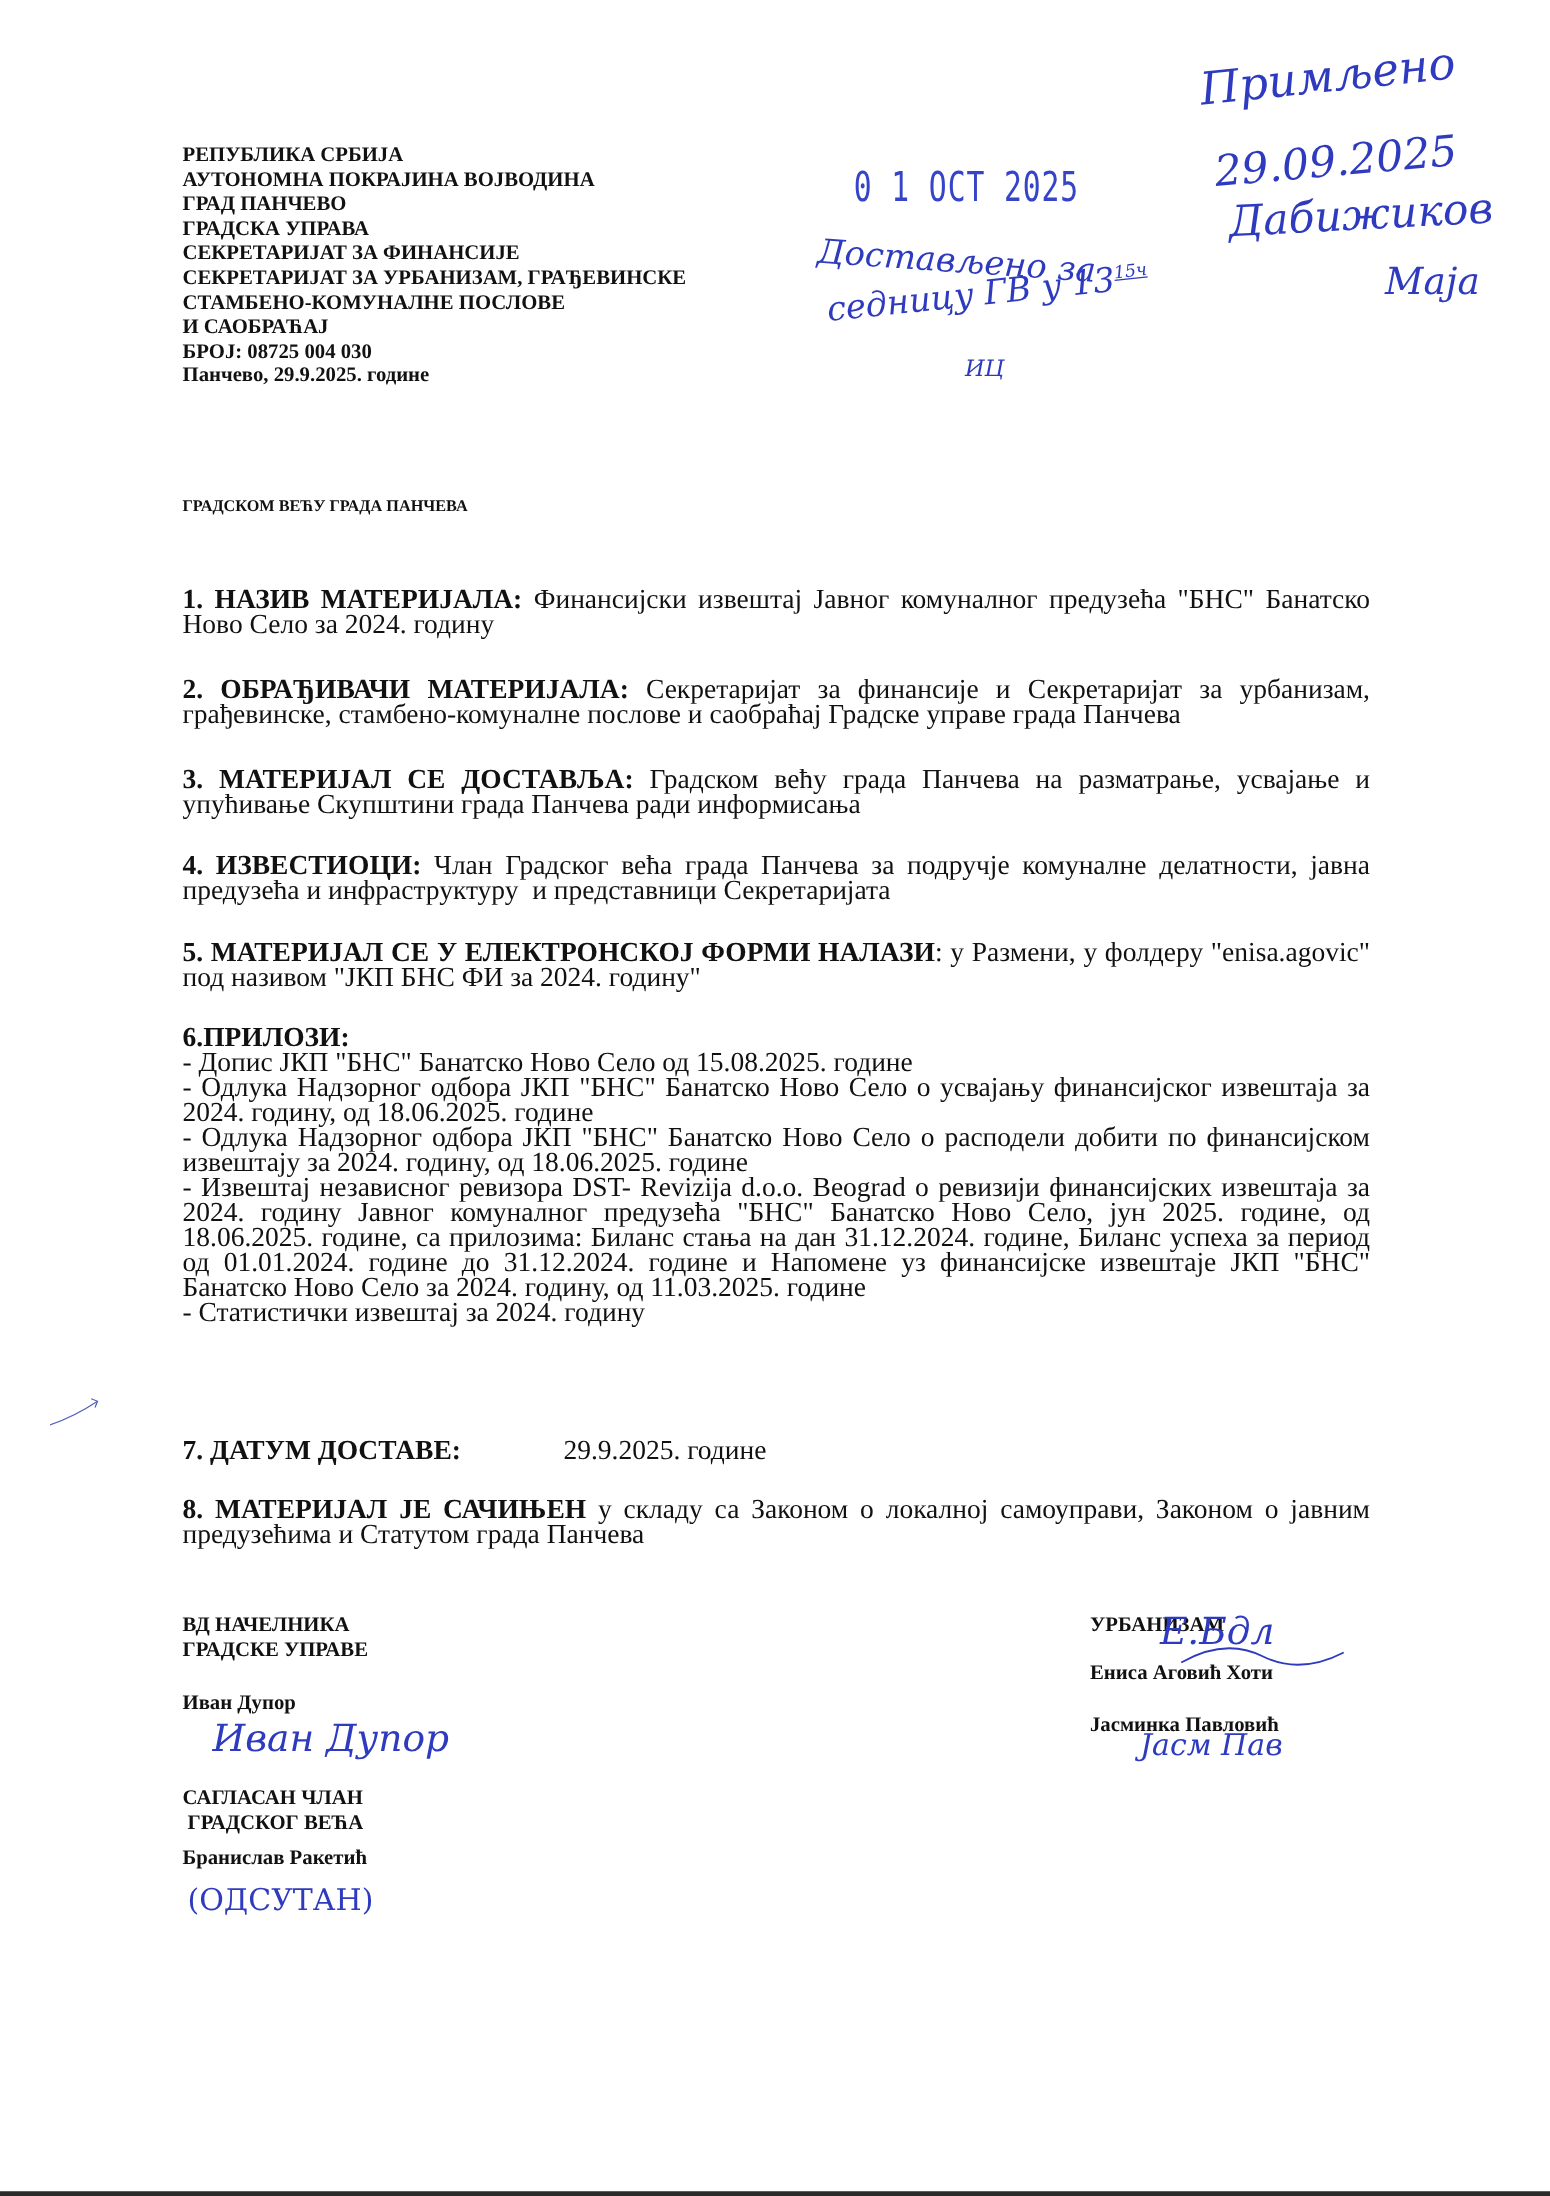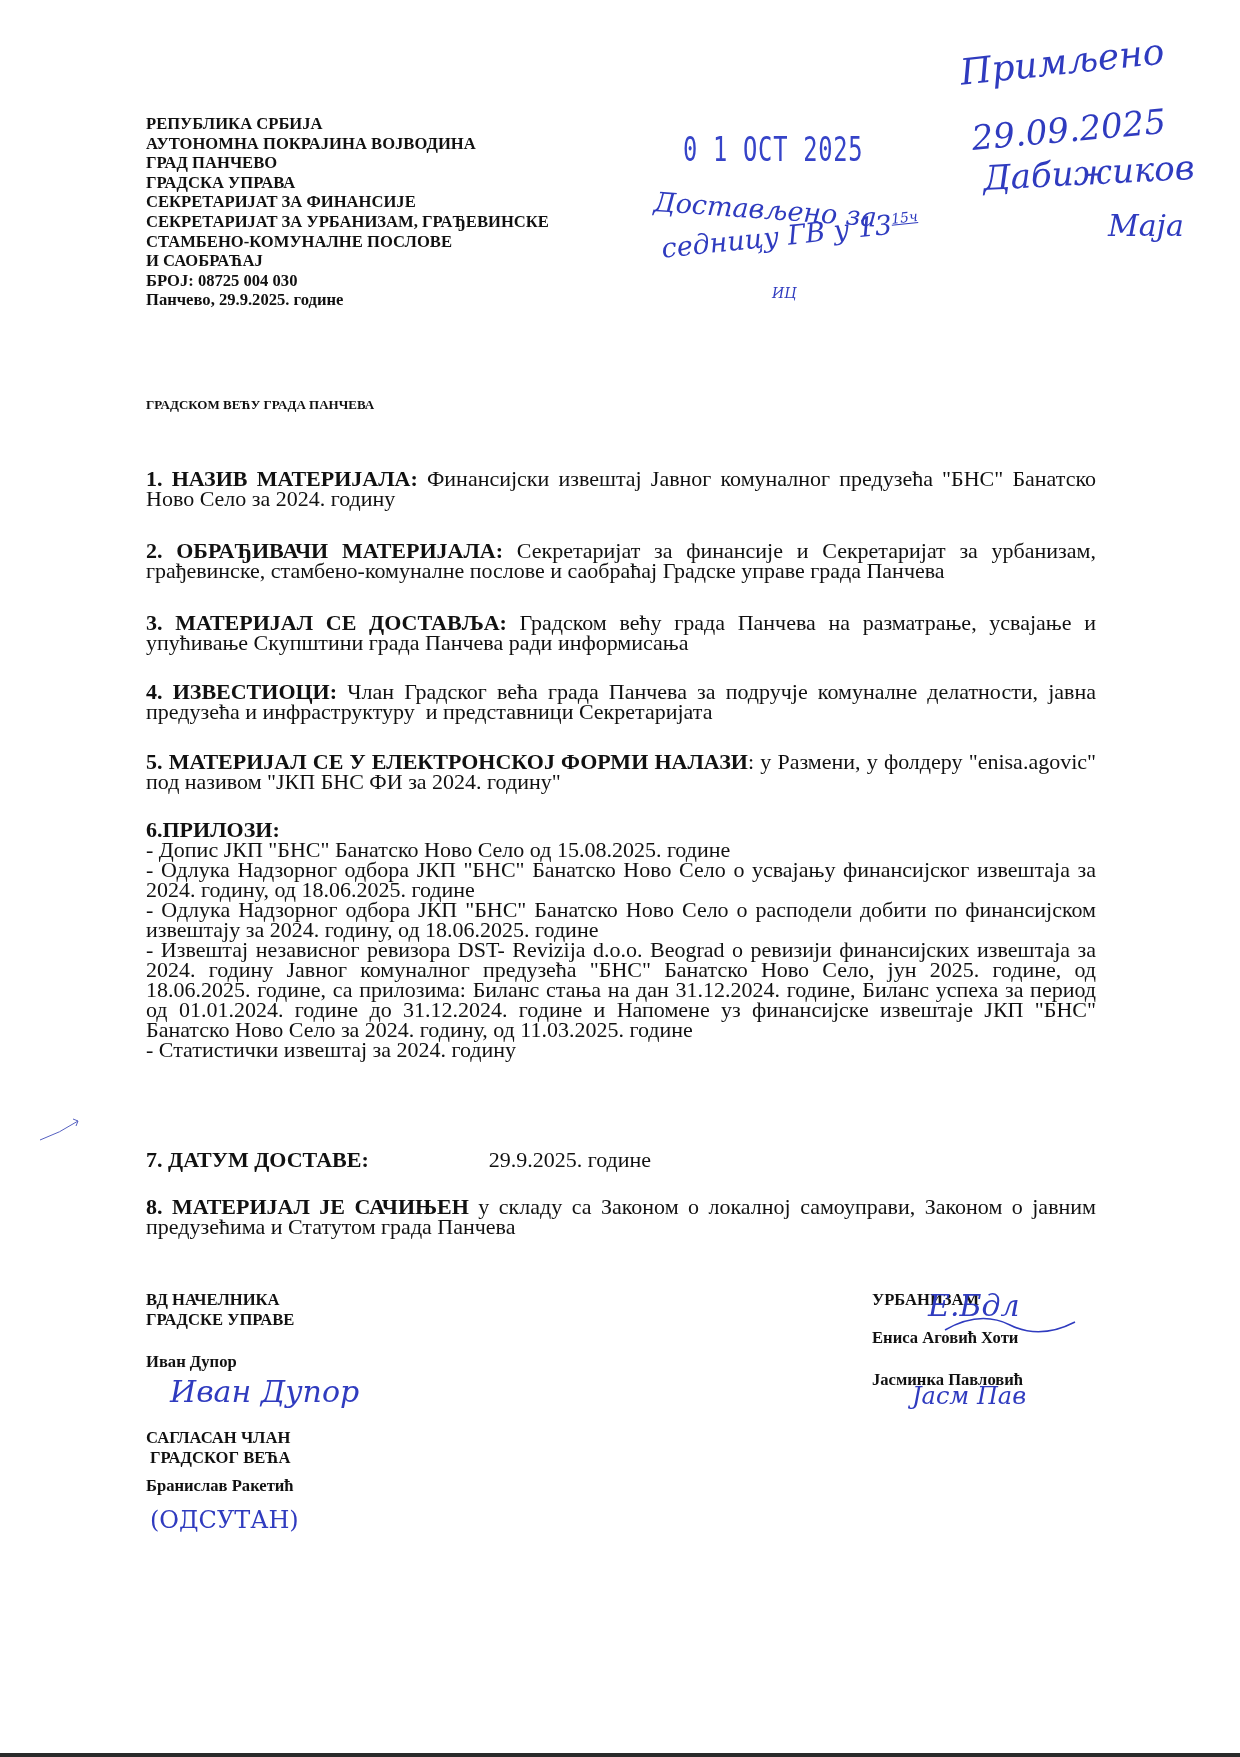--- a/index.html
+++ b/index.html
@@ -16,21 +16,21 @@
   .body-text b { font-weight: bold; }
   .item-1 { top: 469px; }
   .item-2 { top: 541px; }
   .item-3 { top: 613px; }
   .item-4 { top: 682px; }
   .item-5 { top: 752px; }
   .item-6 { top: 820px; }
   .item-7 { top: 1150px; }
   .item-8 { top: 1197px; }
   .item-6 .att { display: block; }
-  .date-val { display: inline-block; margin-left: 120px; }
+  .date-val { display: inline-block; margin-left: 82px; }
   .sig-left { left: 146px; top: 1290px; font-size: 16.6px; line-height: 20px; font-weight: bold; }
   .sig-right { left: 872px; top: 1290px; font-size: 16.6px; line-height: 20px; font-weight: bold; }
   .hand { font-family: "DejaVu Serif", serif; font-style: italic; color: #2f3bbf; }
   .stamp { left: 683px; top: 130px; font-size: 33px; letter-spacing: 1px; font-family: "DejaVu Sans Mono", monospace; color: #3644c8; transform: scaleX(0.72); transform-origin: left top; }
   .scan-edge { left: 0; bottom: 0; width: 1240px; height: 4px; background: #2a2a2a; }
   .stray-mark { left: 40px; top: 1115px; }
 </style>
 </head>
 <body>
 
@@ -48,21 +48,21 @@
 </div>
 
 <div class="abs stamp">0 1 OCT 2025</div>
 
 <div class="abs hand" style="left:655px; top:186px; font-size:27px; transform:rotate(4deg); transform-origin:left top;">
   <span>Достављено за</span>
 </div>
 <div class="abs hand" style="left:660px; top:233px; font-size:27px; transform:rotate(-6deg); transform-origin:left top;">
   <span>седницу ГВ у 13</span><sup style="font-size:14px; text-decoration:underline;">15ч</sup>
 </div>
-<div class="abs hand" style="left:772px; top:285px; font-size:14px;">ИЦ</div>
+<div class="abs hand" style="left:772px; top:285px; font-size:18px;">ИЦ</div>
 
 <div class="abs hand" style="left:958px; top:52px; font-size:36px; transform:rotate(-6deg); transform-origin:left top;">Примљено</div>
 <div class="abs hand" style="left:970px; top:118px; font-size:34px; transform:rotate(-5deg); transform-origin:left top;">29.09.2025</div>
 <div class="abs hand" style="left:982px; top:158px; font-size:34px; transform:rotate(-3deg); transform-origin:left top;">Дабижиков</div>
 <div class="abs hand" style="left:1108px; top:208px; font-size:30px;">Маја</div>
 
 <div class="abs addressee">ГРАДСКОМ ВЕЋУ ГРАДА ПАНЧЕВА</div>
 
 <div class="abs body-text item-1">
   <b>1. НАЗИВ МАТЕРИЈАЛА:</b><span> Финансијски извештај Јавног комуналног предузећа "БНС" Банатско Ново Село за 2024. годину</span>

